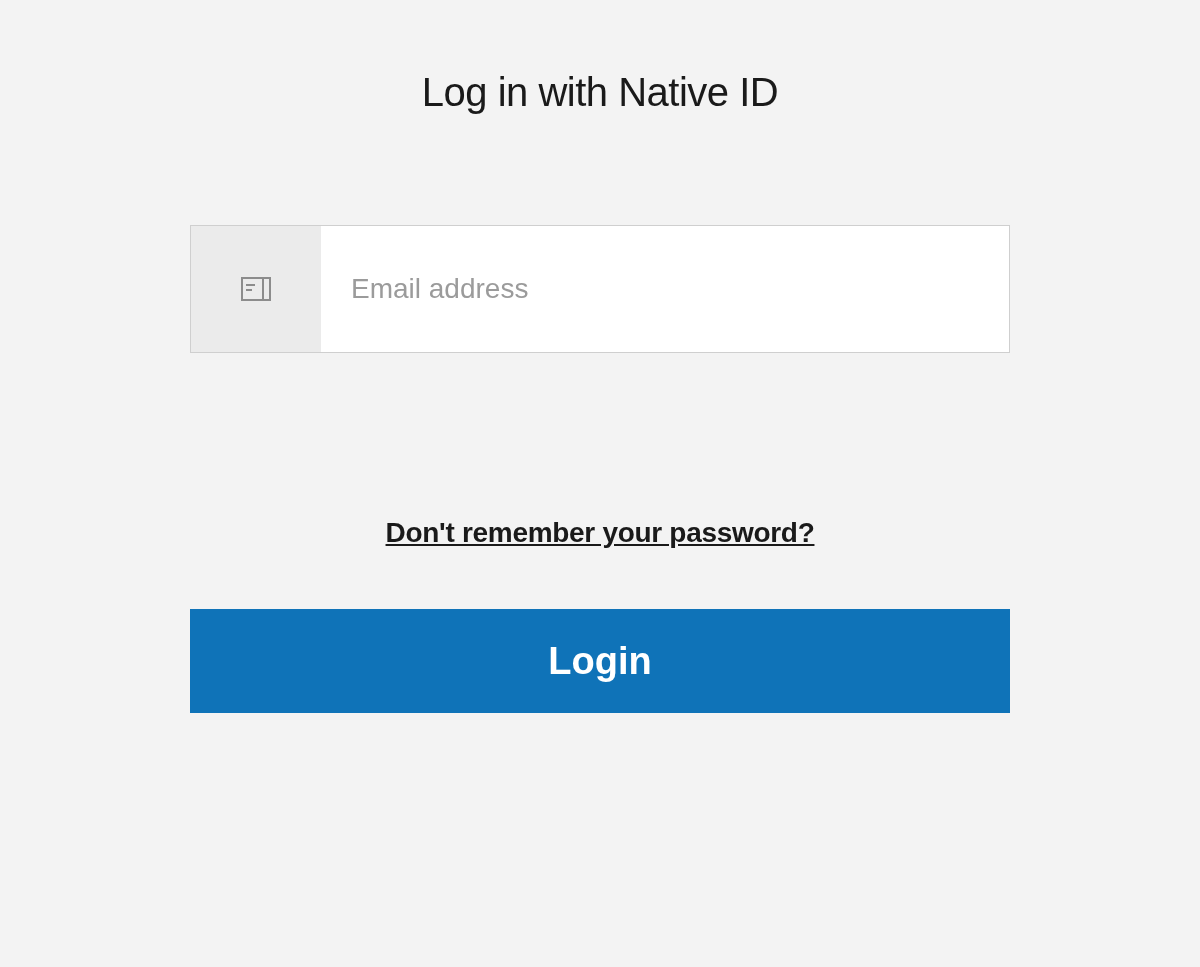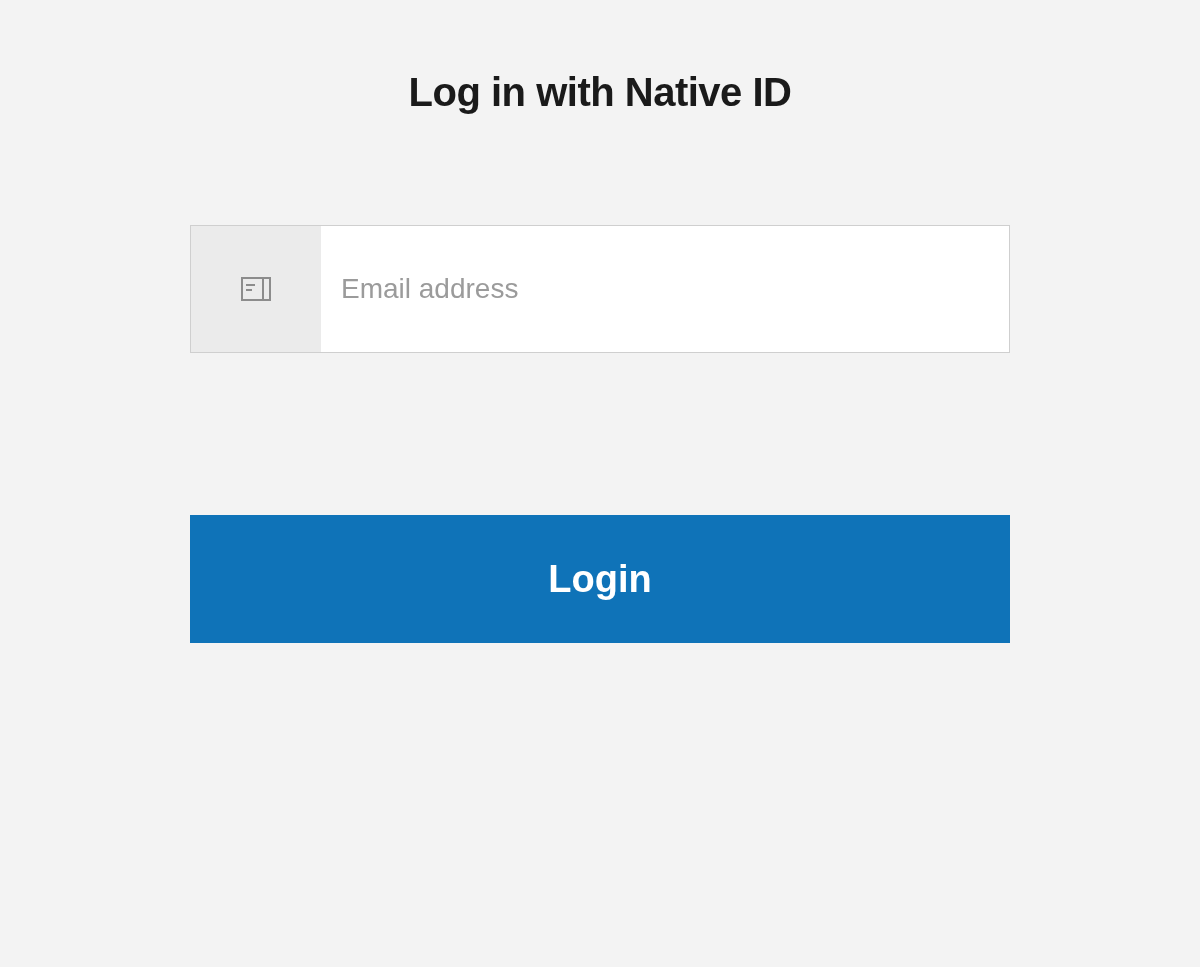--- a/index.html
+++ b/index.html
@@ -14,21 +14,21 @@
       background-color: #f3f3f3;
       font-family: -apple-system, BlinkMacSystemFont, "Segoe UI", Helvetica, Arial, sans-serif;
       display: flex;
       flex-direction: column;
       align-items: center;
       padding-top: 70px;
     }
 
     .page-title {
       font-size: 40px;
-      font-weight: 700;
+      font-weight: 400;
       color: #1a1a1a;
       text-align: center;
       letter-spacing: -0.5px;
     }
 
     .form-container {
       width: 820px;
       margin-top: 110px;
       display: flex;
       flex-direction: column;
@@ -50,21 +50,21 @@
       justify-content: center;
       flex-shrink: 0;
     }
 
     .input-field {
       flex: 1;
       border: none;
       outline: none;
       font-size: 28px;
       color: #333;
-      padding: 0 20px;
+      padding: 0 30px;
       background: transparent;
       font-family: inherit;
     }
 
     .input-field::placeholder {
       color: #9b9b9b;
     }
 
     .input-action {
       width: 90px;
@@ -85,21 +85,21 @@
       font-size: 28px;
       font-weight: 700;
       color: #1a1a1a;
       text-decoration: underline;
       cursor: pointer;
       letter-spacing: -0.3px;
     }
 
     .login-button {
       margin-top: 60px;
-      height: 128px;
+      height: 104px;
       background-color: #0f73b8;
       color: #ffffff;
       font-size: 38px;
       font-weight: 700;
       border: none;
       cursor: pointer;
       font-family: inherit;
       display: flex;
       align-items: center;
       justify-content: center;
@@ -126,16 +126,17 @@
           <line x1="22" y1="1" x2="22" y2="23" stroke="#8c8c8c" stroke-width="2"></line>
         </svg>
       </span>
     </div>
     <input type="email" class="input-field" placeholder="Email address" style="">
   </div>
 
   <div class="gap-1"></div>
 
 
+  <a class="forgot-link">Don't remember your password?</a>
 
   <button class="login-button">Login</button>
 
 </div>
 
 </body></html>

